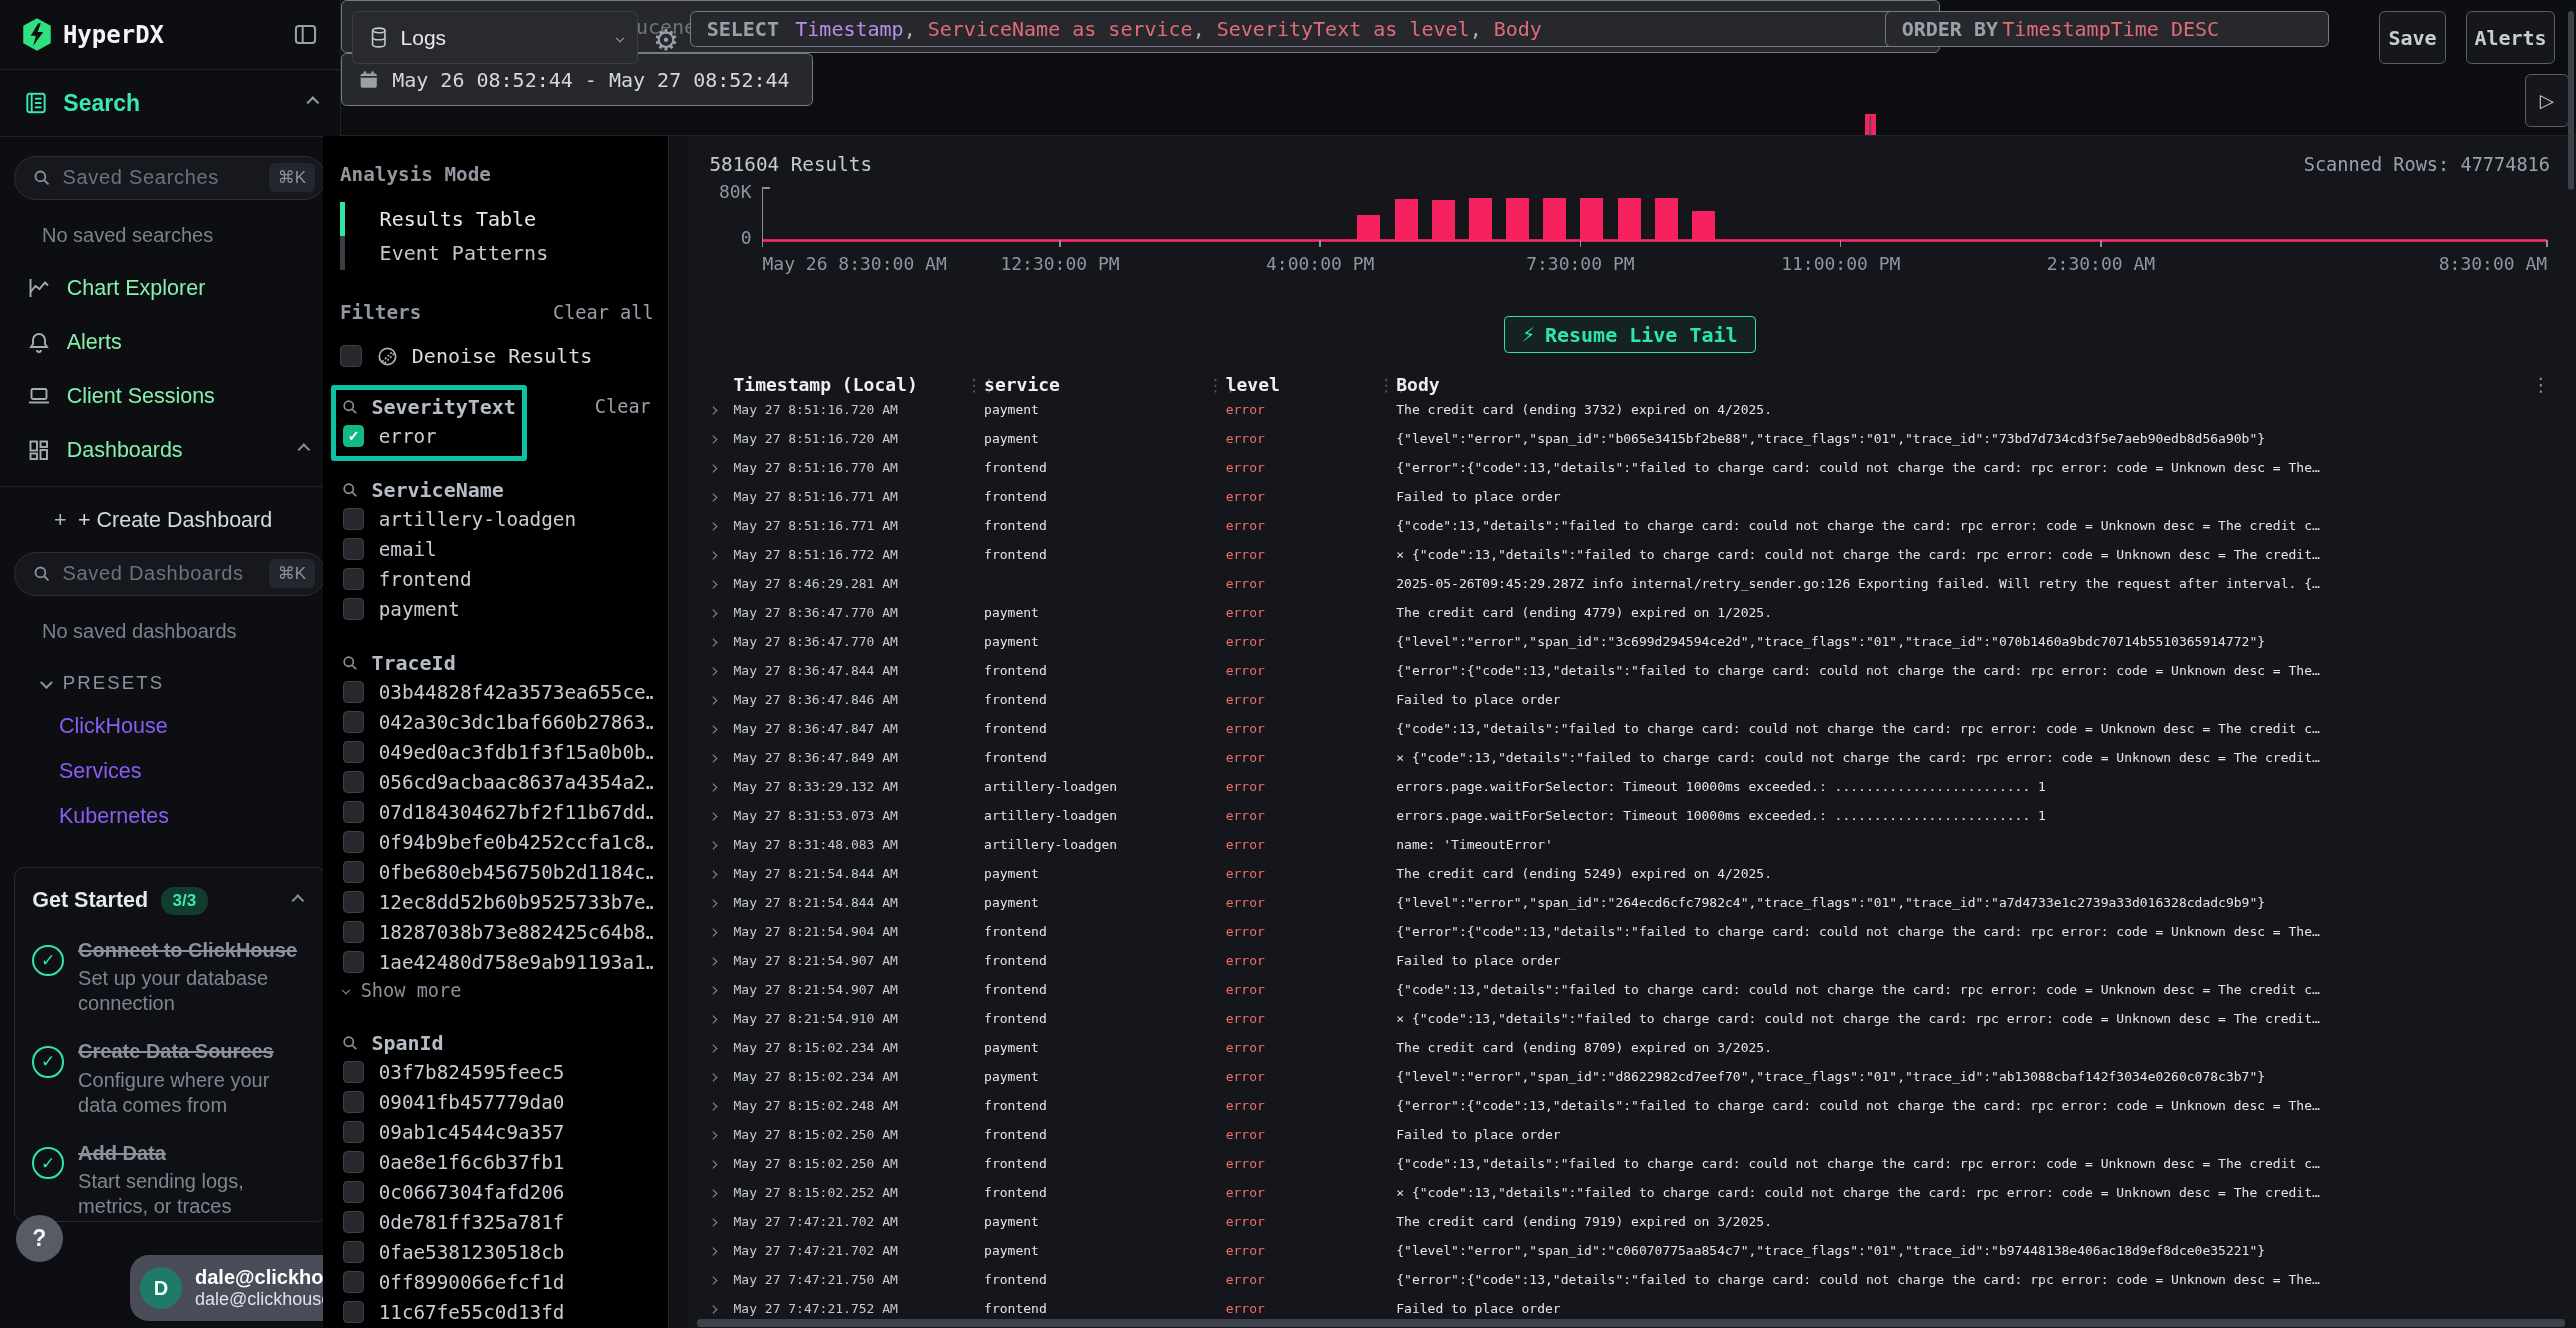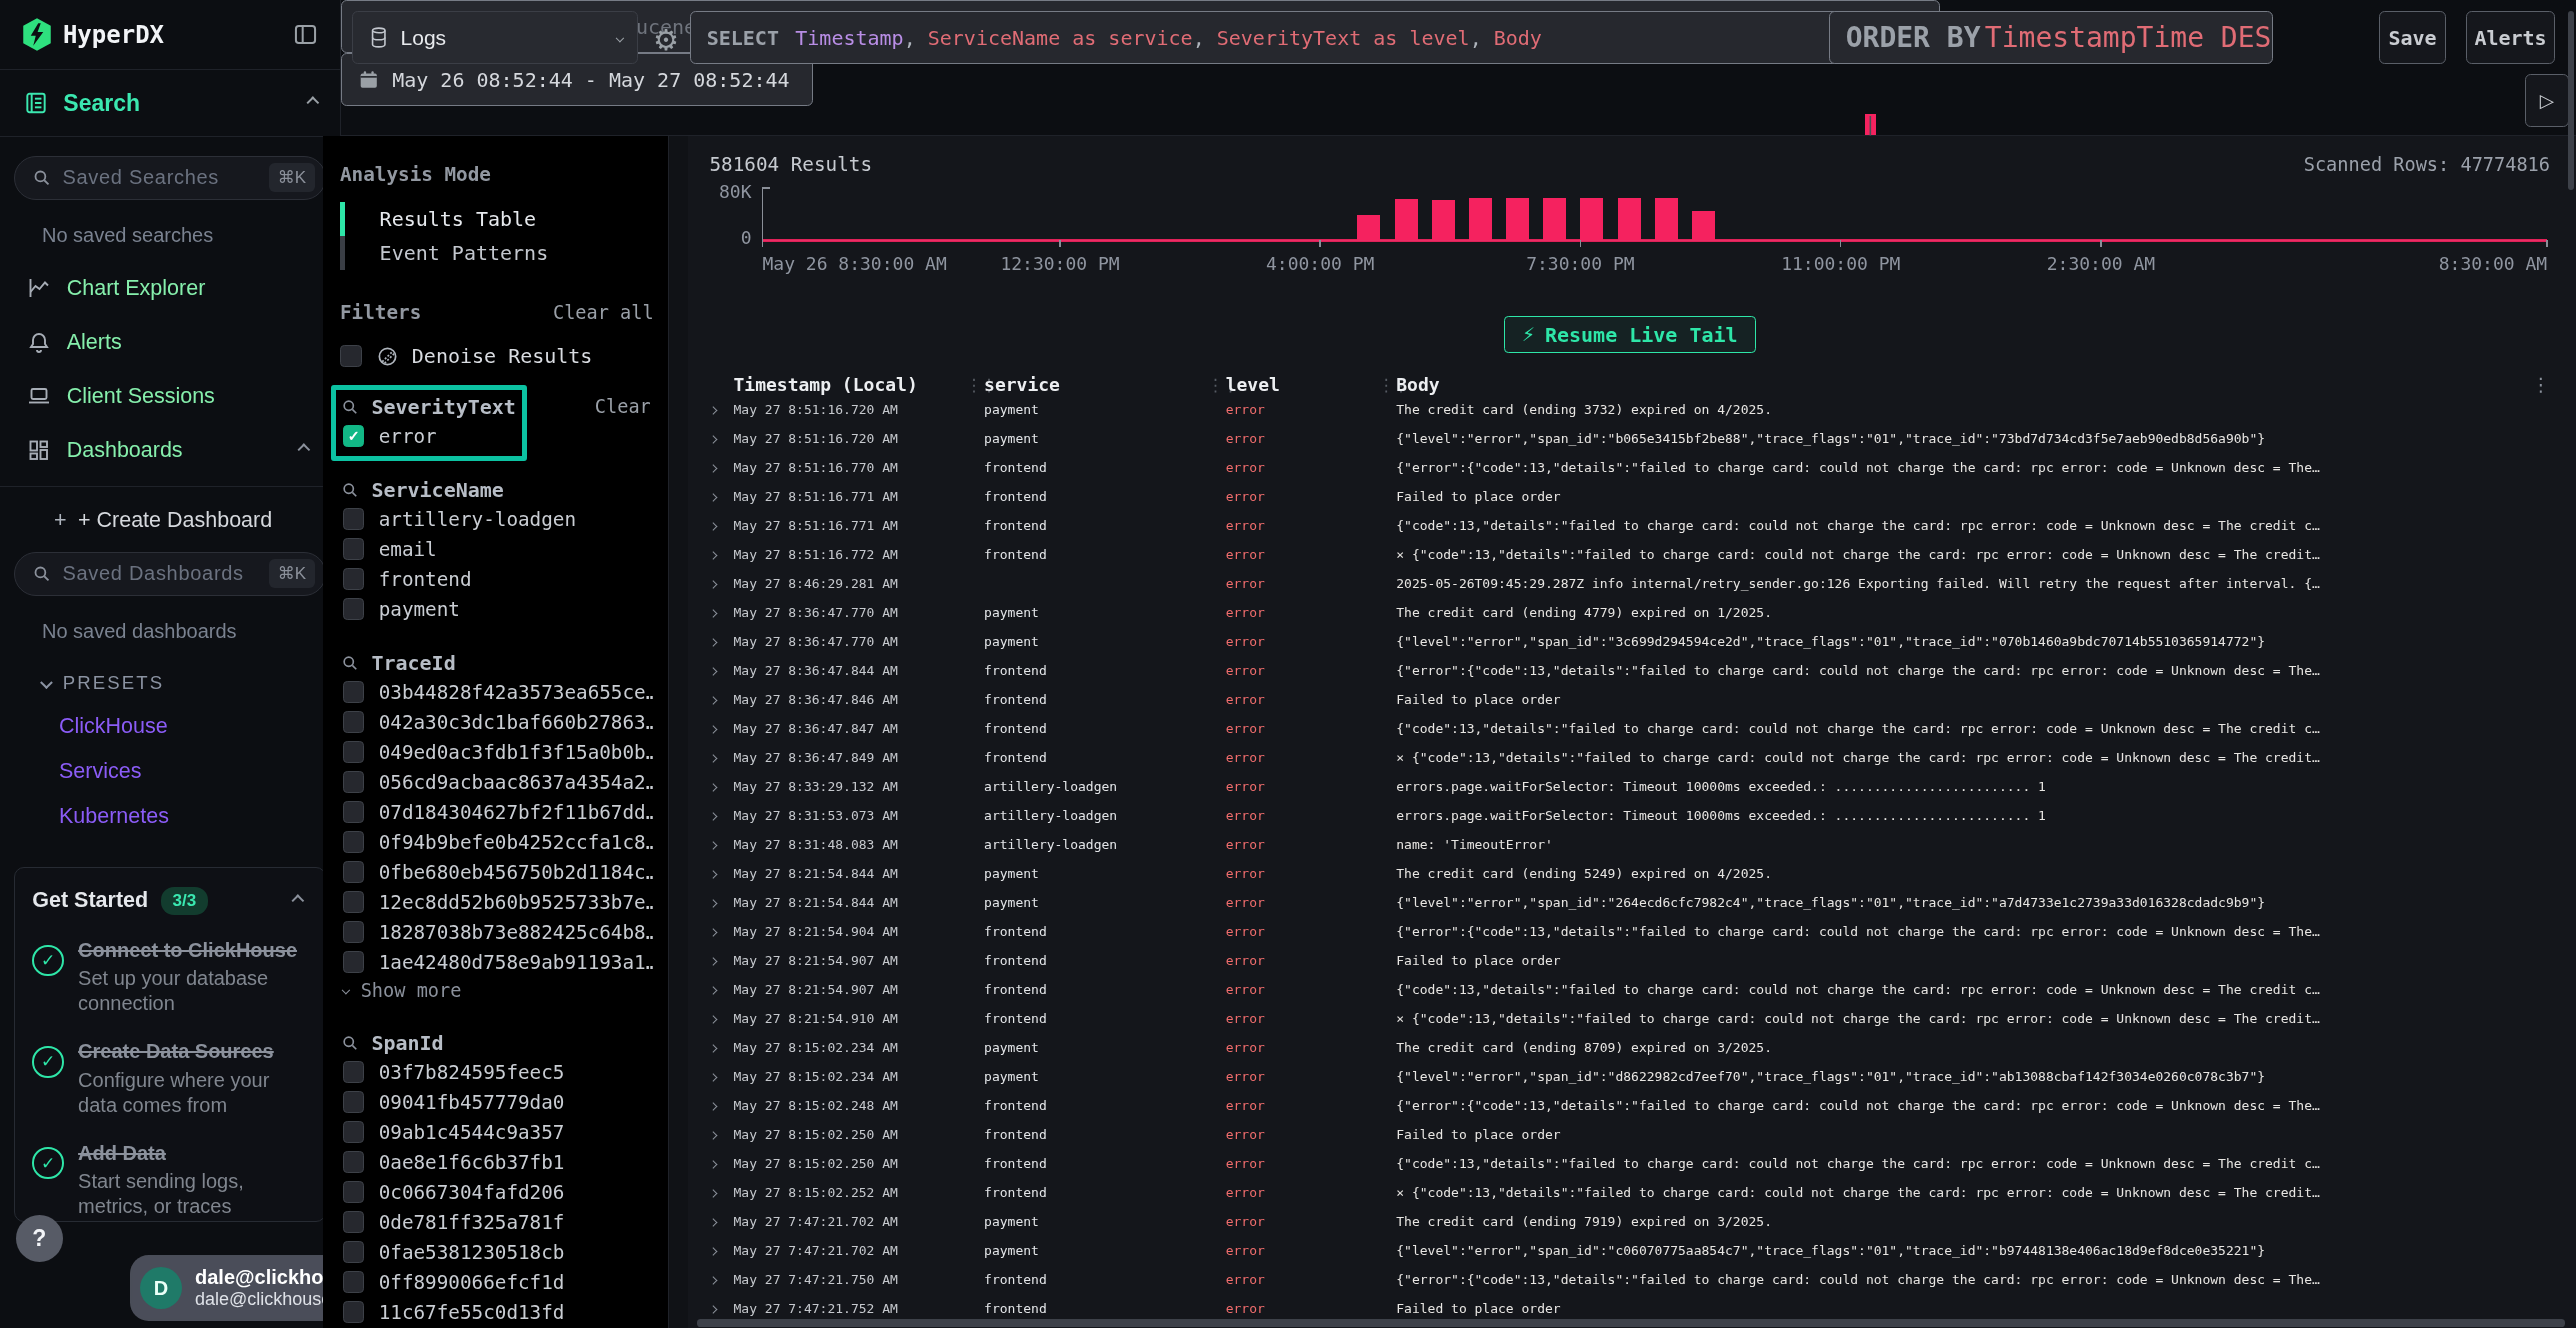--- a/index.html
+++ b/index.html
@@ -53,23 +53,23 @@
   .user-org{font-size:18px;color:#dfe2e8;white-space:nowrap;}
   .user-pill .chev{color:#d0d4db;}
 
   
   .topbar{position:absolute;left:341px;top:0;width:2235px;height:136px;background:#0c0e12;border-bottom:0.7px solid #1f2229;}
   .field{position:absolute;border-radius:5.7px;display:flex;align-items:center;font-family:"DejaVu Sans Mono",monospace;}
   .src-select{left:11.4px;top:11.4px;width:286px;height:53px;background:#282a30;border:0.7px solid #3b3e46;padding:0 14.3px;}
   .src-select .slabel{font-size:21px;color:#e8eaed;margin-left:11.4px;flex:1;font-family:"Liberation Sans",sans-serif;}
   .src-select .chev{color:#9aa0a6;}
   .topbar .gear{position:absolute;left:312px;top:26px;}
-  .qfield{background:#26282e;border:0.7px solid #767b85;padding:0 15.7px;height:53px;top:11.4px;white-space:nowrap;overflow:hidden;}
+  .qfield{background:#26282e;border:0.7px solid #767b85;padding:0 15.7px;height:36px;top:11.4px;white-space:nowrap;overflow:hidden;}
   .select-field{left:349px;width:1211px;font-size:20px;}
-  .order-field{left:1488px;width:444px;font-size:28px;}
+  .order-field{left:1544px;width:444px;font-size:20px;}
   .tok-kw{color:#9ba1a9;font-weight:bold;margin-right:4.3px;}
   .tok-purple{color:#b98ee6;}
   .tok-red{color:#e06c75;}
   .tok-plain{color:#aeb4bc;}
   .btn{position:absolute;top:11.4px;height:53px;border:0.7px solid #5a5f68;border-radius:5.7px;background:#15171c;color:#c9ccd1;font-family:"DejaVu Sans Mono",monospace;font-weight:bold;font-size:20px;display:flex;align-items:center;justify-content:center;}
   .save-btn{left:2038px;width:67px;}
   .alerts-btn{left:2125px;width:89px;}
   .search-field{left:11.4px;top:74px;width:1599px;height:53px;background:#26282e;border:0.7px solid #767b85;border-radius:5.7px;display:flex;align-items:center;padding:0 17px;font-family:"DejaVu Sans Mono",monospace;}
   .search-ph{color:#6f747d;font-size:20px;flex:1;}
   .lang{font-size:18.6px;}

